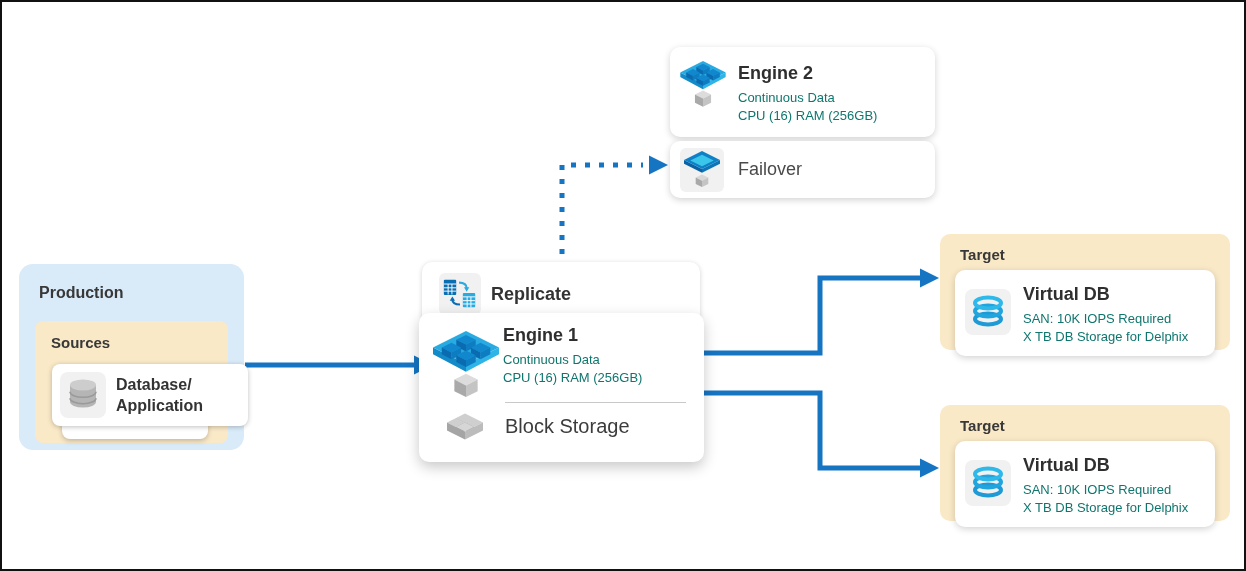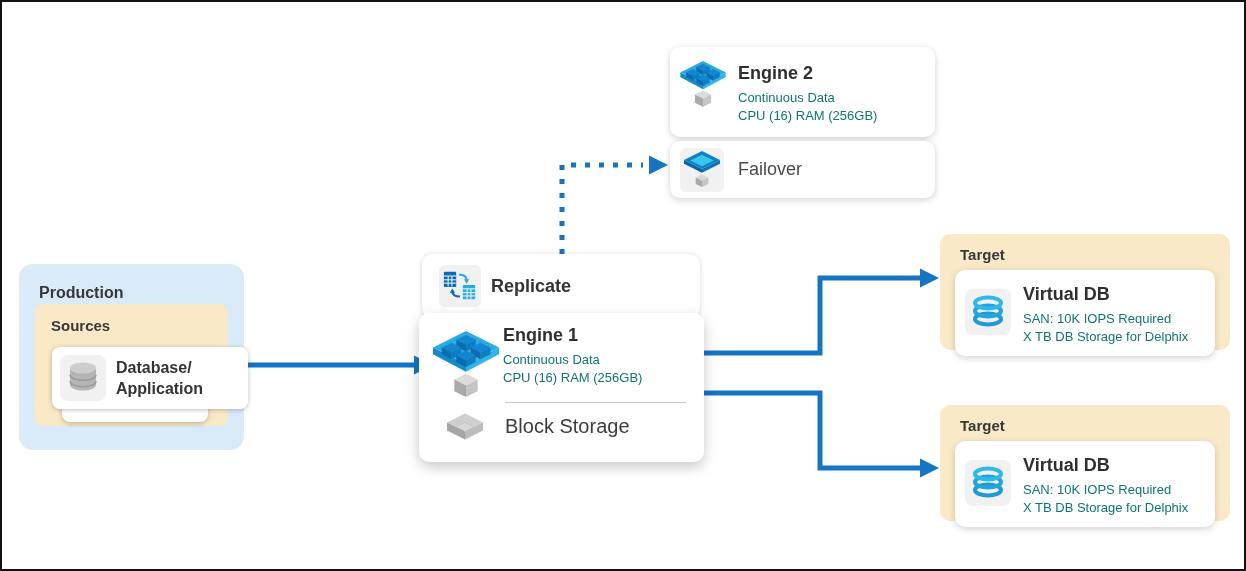--- a/index.html
+++ b/index.html
@@ -6,30 +6,30 @@
   .scene{
     position:relative;width:1246px;height:571px;box-sizing:border-box;
     border:2px solid #111;background:#fff;overflow:hidden;
     font-family:"Liberation Sans", sans-serif;color:#333;
   }
   .abs{position:absolute;}
   
   .prod-box{left:17px;top:262px;width:225px;height:186px;background:var(--prod-bg);border-radius:14px;}
   .group-title{font-size:16px;font-weight:bold;color:#383838;}
   .sub-title{font-size:15px;font-weight:bold;color:#383838;}
-  .sources-box{left:16px;top:40px;width:193px;height:122px;background:var(--group-bg);border-radius:8px;}
+  .sources-box{left:16px;top:57px;width:193px;height:122px;background:var(--group-bg);border-radius:8px;}
   .target-box{width:290px;height:116px;background:var(--group-bg);border-radius:10px;}
   .t1{left:938px;top:232px;} .t2{left:938px;top:403px;}
   
   .card{background:#fff;border-radius:10px;box-shadow:0 2px 7px rgba(0,0,0,.18);}
   .db-card-back{left:27px;top:62px;width:146px;height:56px;border-radius:8px;background:#fff;box-shadow:0 2px 5px rgba(0,0,0,.22);}
   .db-card{left:17px;top:43px;width:196px;height:62px;border-radius:8px;display:flex;align-items:center;padding-left:8px;box-sizing:border-box;box-shadow:0 1px 5px rgba(0,0,0,.25);}
   .icon-chip{background:#F1F1F1;border-radius:8px;display:flex;align-items:center;justify-content:center;}
   .db-title{margin-left:10px;font-size:16px;font-weight:bold;line-height:21px;color:#333;}
-  .replicate-card{left:420px;top:252px;width:278px;height:64px;display:flex;align-items:center;padding-left:17px;box-sizing:border-box;box-shadow:0 1px 5px rgba(0,0,0,.18);}
+  .replicate-card{left:420px;top:260px;width:278px;height:64px;display:flex;align-items:center;padding-left:17px;box-sizing:border-box;box-shadow:0 1px 5px rgba(0,0,0,.18);}
   .replicate-label{margin-left:10px;font-size:18px;font-weight:bold;}
   .engine1-card{left:417px;top:311px;width:285px;height:149px;box-shadow:0 5px 14px rgba(0,0,0,.22);}
   .engine2-card{left:668px;top:45px;width:265px;height:90px;}
   .failover-card{left:668px;top:139px;width:265px;height:57px;display:flex;align-items:center;padding-left:10px;box-sizing:border-box;}
   .failover-label{margin-left:14px;font-size:18px;color:#4a4a4a;}
   .card-title{font-size:18px;font-weight:bold;color:#2f2f2f;}
   .card-detail{font-size:13px;color:#0f766e;}
   .divider{border-top:1px solid #C9C9C9;height:0;}
   .vdb-card{left:15px;top:36px;width:260px;height:86px;}
   

